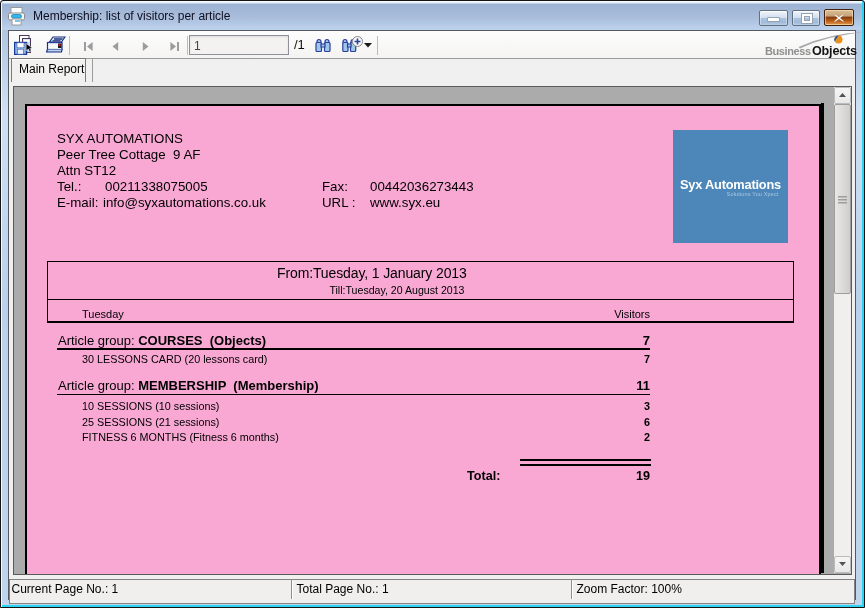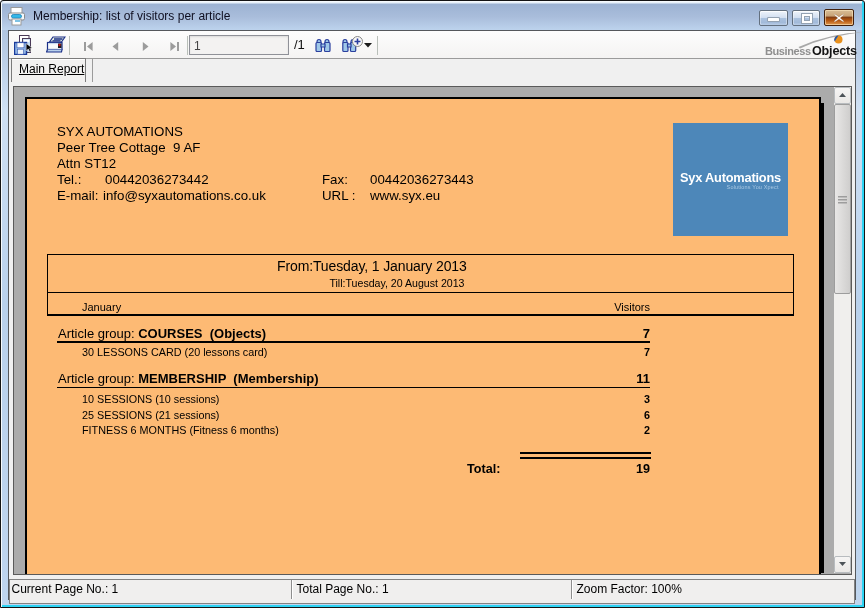--- a/index.html
+++ b/index.html
@@ -27,25 +27,25 @@
           border:1px solid #55585c;box-sizing:border-box;}
   #toolbar{position:absolute;left:0;top:0;width:846px;height:28px;
            background:linear-gradient(to bottom,#fdfdfd,#f4f3f2);}
   .sep{position:absolute;top:5px;width:1px;height:19px;background:#b9bfb9;}
   #pagebox{position:absolute;left:180px;top:4px;width:100px;height:20px;background:#f3f2f1;border:1px solid #8f9198;box-shadow:inset 0 1px 2px rgba(0,0,0,.10);
            font-size:12px;color:#444;padding:3px 0 0 4px;box-sizing:border-box;}
   #slash1{position:absolute;left:285px;top:6px;font-size:13px;color:#111;}
   #tabline{position:absolute;left:0;top:27px;width:846px;height:1px;background:#9b9b9b;}
   #tab{position:absolute;left:2px;top:27px;width:75px;height:23.5px;background:#f2f1f0;
        border:1px solid #7b7b7b;border-bottom:none;box-sizing:border-box;box-shadow:inset 0 1px 0 #fff;}
-  #tab span{position:absolute;left:7px;top:3px;font-size:12px;color:#000;white-space:nowrap;text-decoration:underline;}
+  #tab span{position:absolute;left:7px;top:3px;font-size:12px;color:#000;white-space:nowrap;}
   #tabsep{position:absolute;left:83px;top:28px;width:1px;height:23px;background:#9b9b9b;}
   #viewport{position:absolute;left:4px;top:55px;width:837px;height:486.5px;background:#ababab;
             border:1px solid #5a5a5a;overflow:hidden;}
-  #page{position:absolute;left:11px;top:10px;width:792px;height:476px;background:#fdba74;
+  #page{position:absolute;left:11px;top:17px;width:792px;height:476px;background:#f9a8d4;
         border:2px solid #000;border-bottom:none;box-sizing:content-box;text-decoration:underline;}
   #pageshadow{position:absolute;left:807px;top:16px;width:3px;height:470px;background:#000;}
   #vscroll{position:absolute;left:820px;top:0;width:17px;height:486px;background:#f0efed;}
   .sbtn{position:absolute;left:0px;width:17px;height:17px;background:linear-gradient(to bottom,#f6f5f4,#eae8e6);
         border:1px solid #b8bcbf;border-radius:2px;box-sizing:border-box;}
   #sthumb{position:absolute;left:0px;top:17px;width:17px;height:190px;background:linear-gradient(to right,#e8e7e6,#dddcdb 45%,#cfcecd);
           border:1px solid #9d9d9d;border-radius:2px;box-sizing:border-box;}
   #statusbar{position:absolute;left:0px;top:548px;width:846px;height:25px;background:#f0efee;
              border:1px solid #828282;box-sizing:border-box;font-size:12px;color:#000;}
   .stext{position:absolute;top:2px;}
@@ -161,39 +161,39 @@
       <span>Main Report</span>
     </div>
   <div id="tabsep"></div>
 
   <div id="viewport">
     <div id="page">
       <div class="r" style="left:30px;top:26px">SYX AUTOMATIONS</div>
       <div class="r" style="left:30px;top:42px">Peer Tree Cottage  9 AF</div>
       <div class="r" style="left:30px;top:58px">Attn ST12</div>
       <div class="r" style="left:30px;top:74px">Tel.:</div>
-      <div class="r" style="left:78px;top:74px">00442036273442</div>
+      <div class="r" style="left:78px;top:74px">00211338075005</div>
       <div class="r" style="left:295px;top:74px">Fax:</div>
       <div class="r" style="left:343px;top:74px">00442036273443</div>
       <div class="r" style="left:30px;top:90px">E-mail:</div>
       <div class="r" style="left:76px;top:90px">info@syxautomations.co.uk</div>
       <div class="r" style="left:295px;top:90px">URL :</div>
       <div class="r" style="left:343px;top:90px">www.syx.eu</div>
 
       <div id="sylogo">
         <div class="t1">Syx Automations</div>
         <div class="t2">Solutions You Xpect</div>
       </div>
 
       <div id="vabox"></div>
       <div id="vabox2"></div>
       <div class="r9" style="left:250px;top:160.5px;width:187.5px;text-align:right;font-size:14px;letter-spacing:-0.12px;">From:Tuesday, 1 January 2013</div>
       <div class="r9" style="left:250px;top:177.5px;width:187.5px;text-align:right;font-size:10.6px;">Till:Tuesday, 20 August 2013</div>
 
-      <div class="r9" style="left:55px;top:201.5px">January</div>
+      <div class="r9" style="left:55px;top:201.5px">Tuesday</div>
       <div class="r9 val" style="left:553px;top:201.5px;font-weight:normal;">Visitors</div>
 
       <div class="grp" style="left:31px;top:228px">Article group: <b>COURSES  (Objects)</b></div>
       <div class="grp val" style="left:553px;top:228px">7</div>
       <div class="line" style="left:30px;top:242.3px;width:593px;height:1.5px;"></div>
       <div class="r8" style="left:55px;top:247px">30 LESSONS CARD (20 lessons card)</div>
       <div class="r8 val" style="left:553px;top:247px">7</div>
 
       <div class="grp" style="left:31px;top:273px">Article group: <b>MEMBERSHIP  (Membership)</b></div>
       <div class="grp val" style="left:553px;top:273px">11</div>

